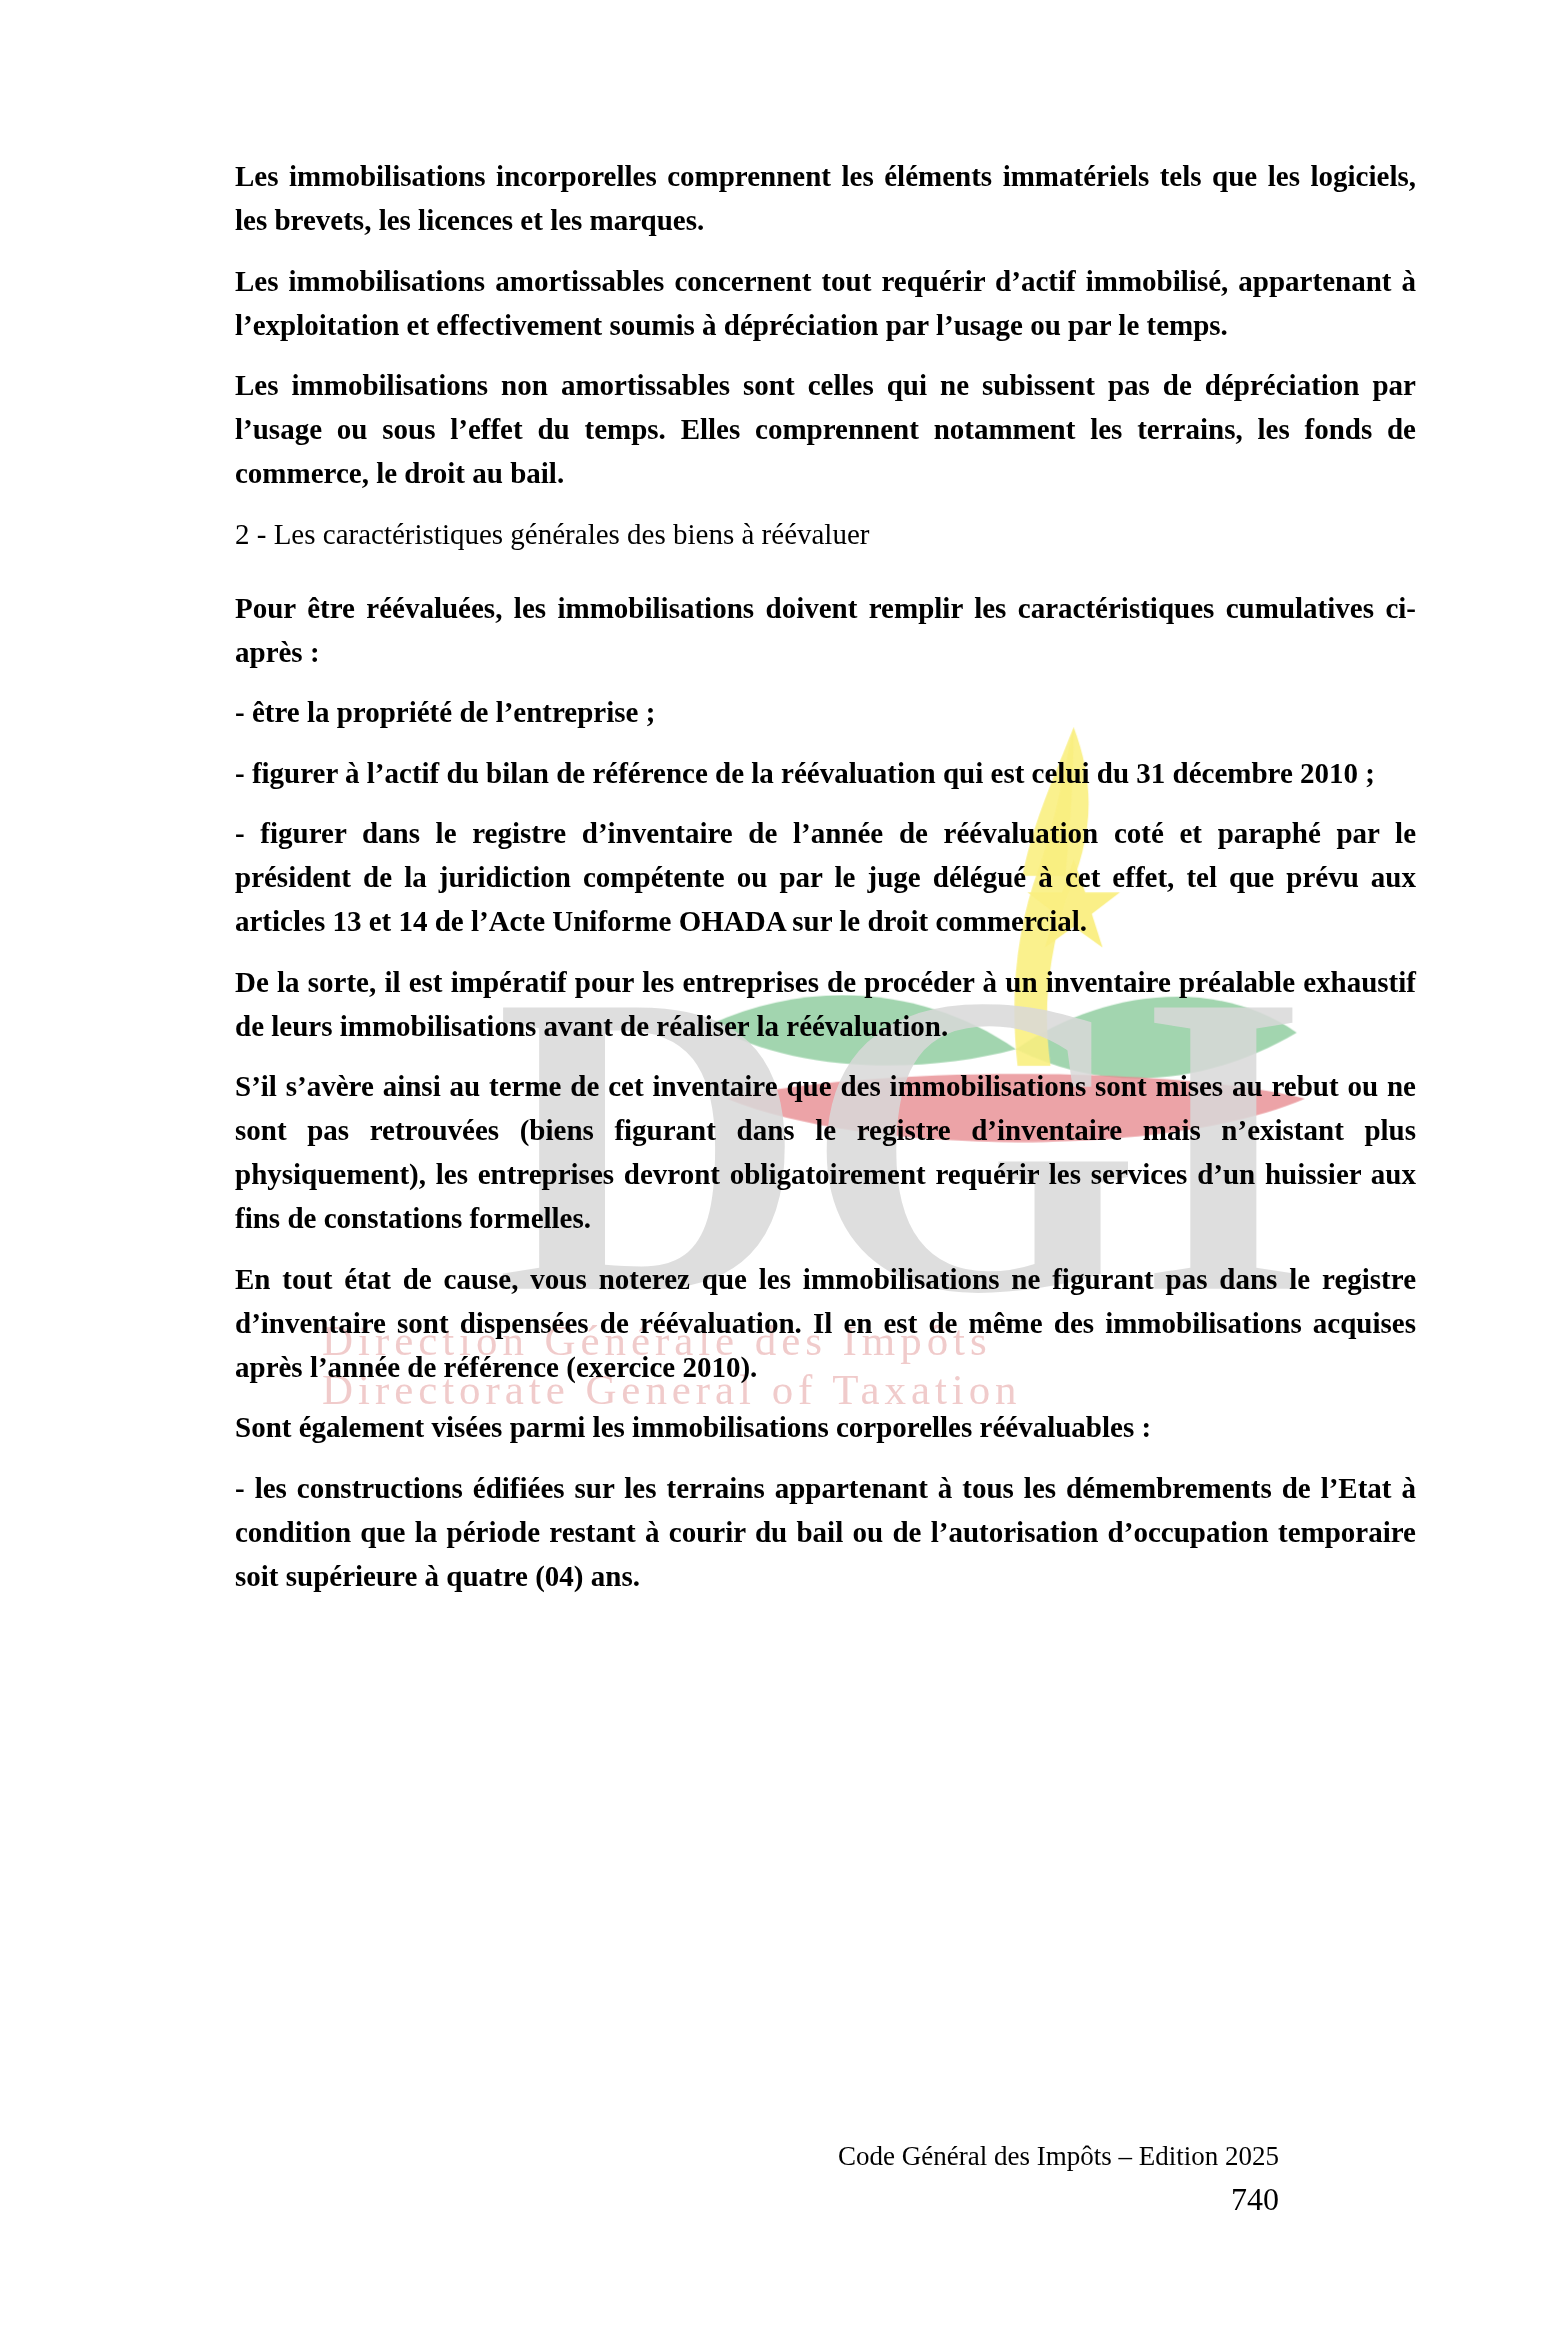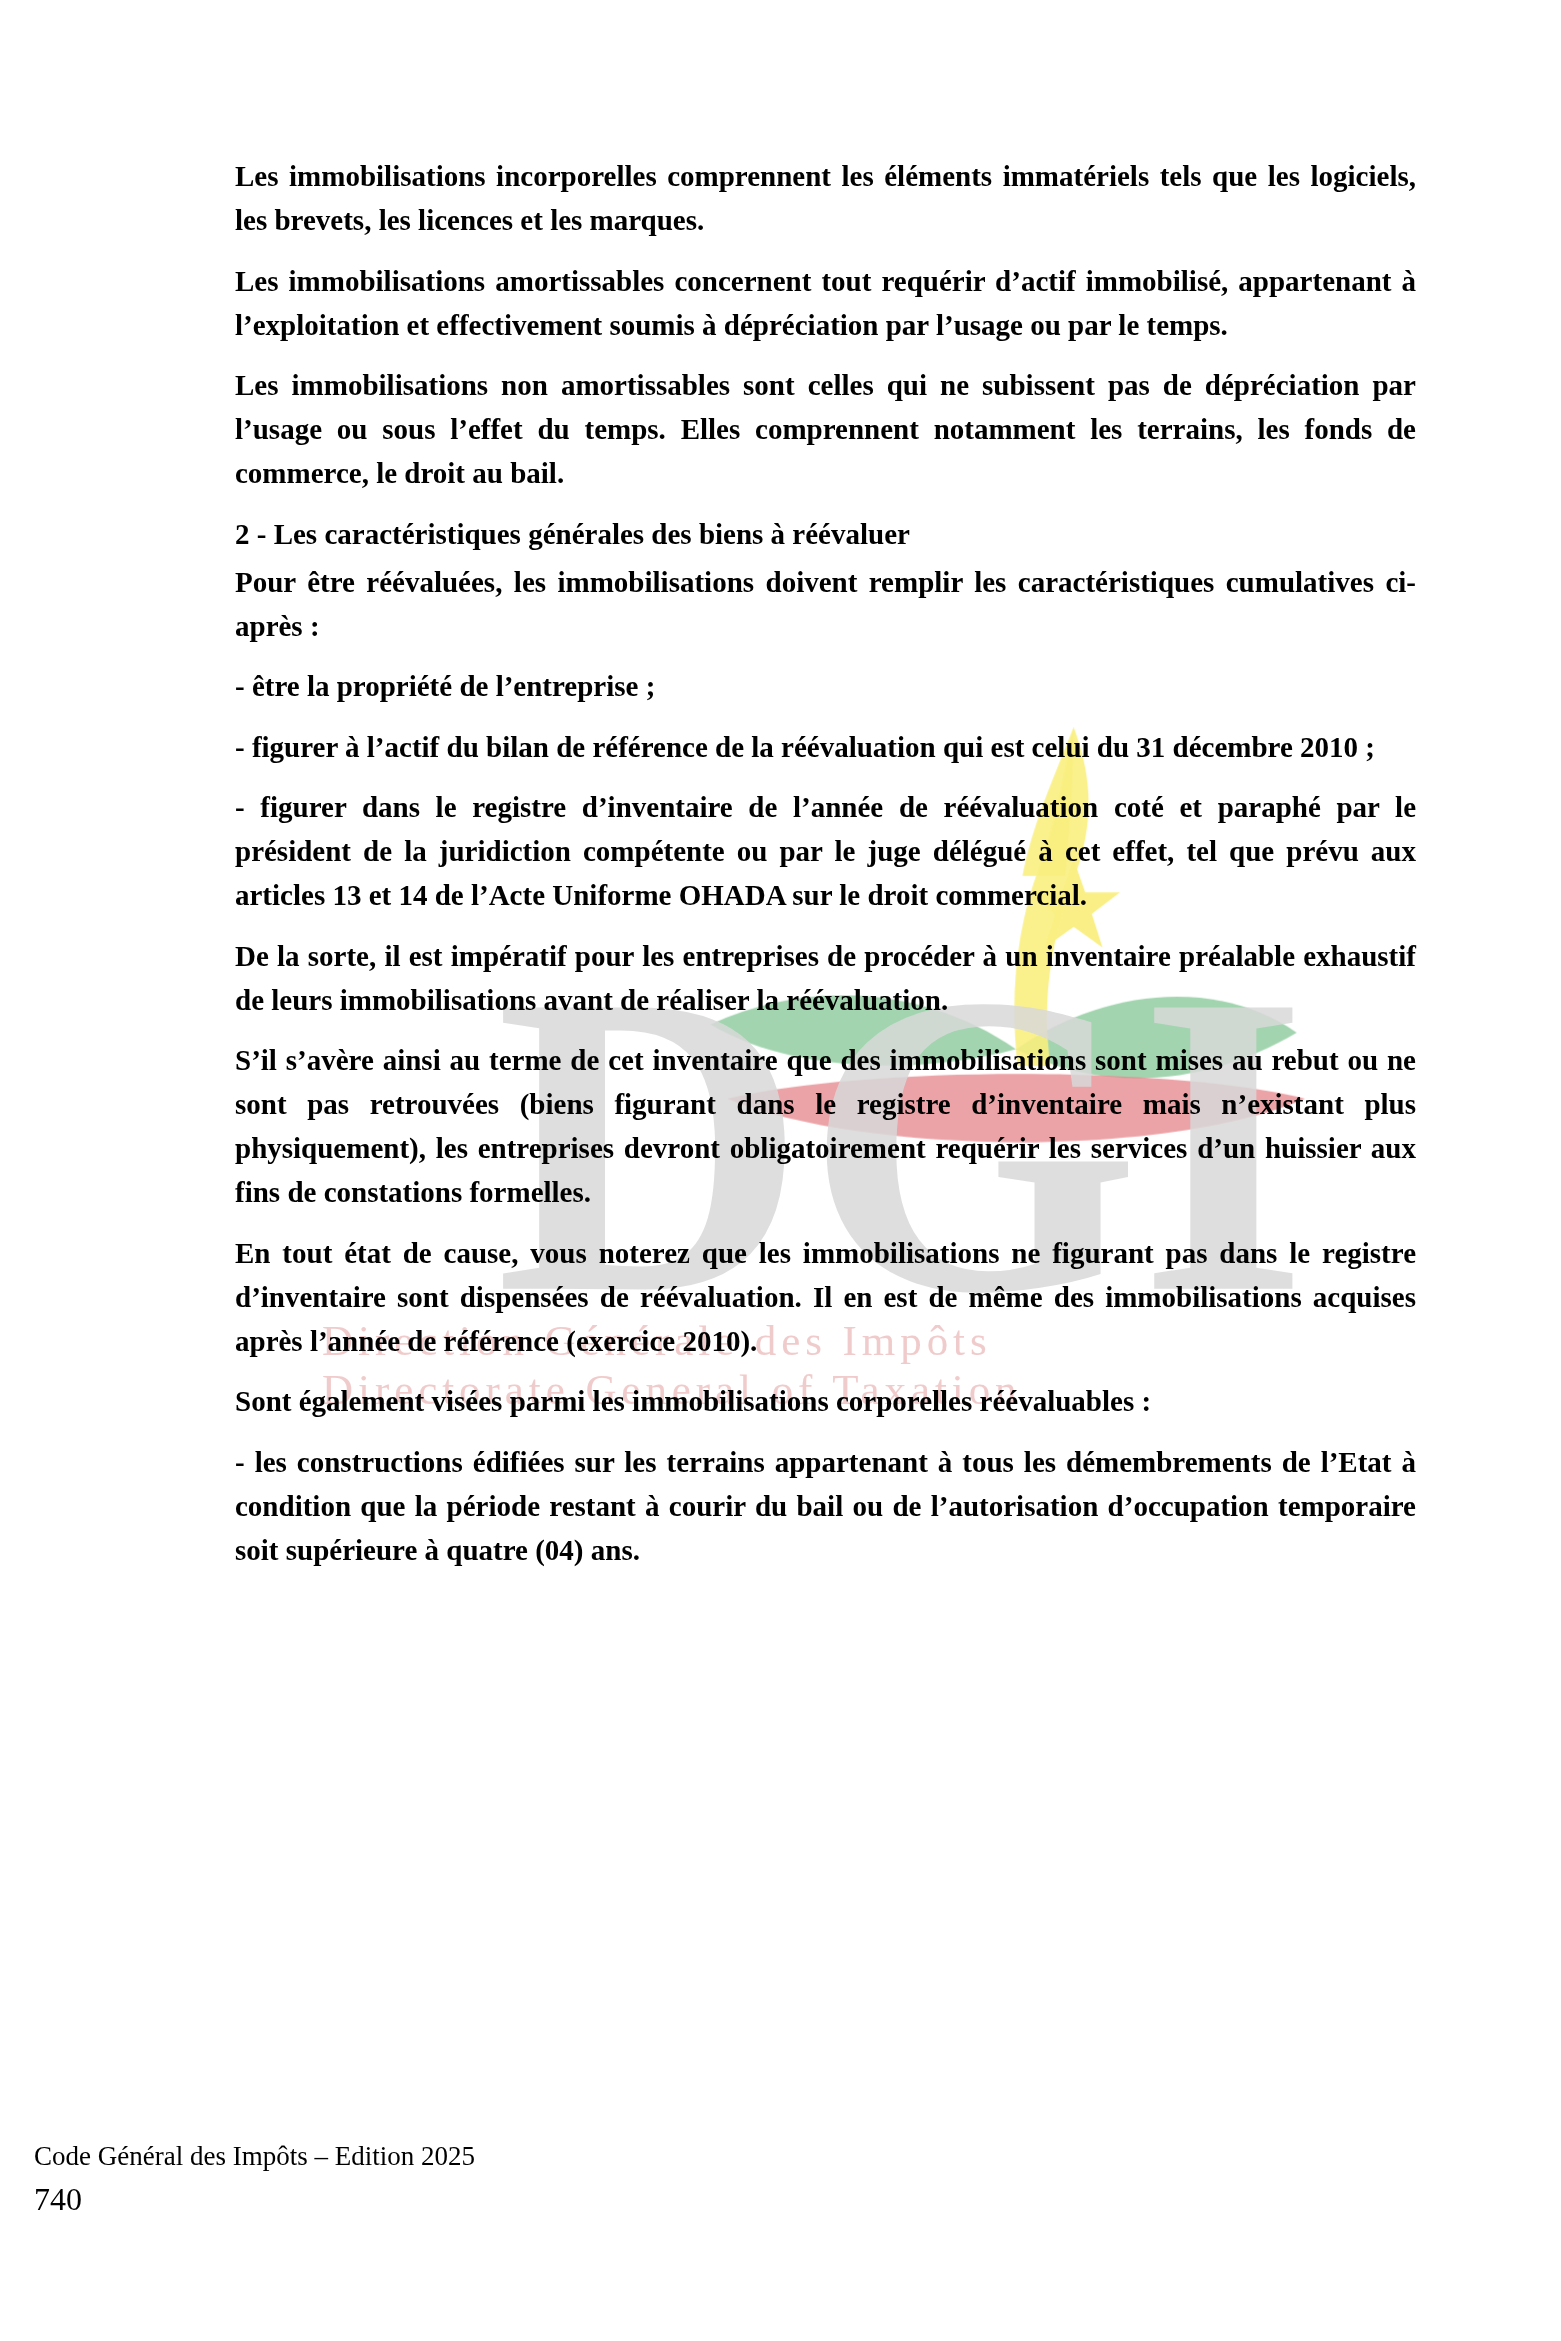--- a/index.html
+++ b/index.html
@@ -51,41 +51,40 @@
     text-align: justify;
     text-justify: inter-word;
     hyphens: none;
     font-weight: bold;
   }
   p.para.last-line-left {
     text-align-last: left;
   }
 
   h2.heading {
-    margin: 0 0 4px 0;
+    margin: 0 0 30px 0;
     font-size: 29px;
     line-height: 44px;
-    font-weight: bold;
+    font-weight: normal;
     text-align: left;
   }
 
   .indent-item {
     text-indent: 0;
   }
 
   
   .footer {
     position: absolute;
     left: 0;
     top: 2135px;
     width: 1279px;
-    text-align: left;
+    text-align: right;
     font-size: 27px;
     line-height: 43px;
-    padding-left: 34px;
   }
   .footer .page-num {
     font-size: 32px;
   }
 
   
   .wm-text {
     font-family: "Liberation Serif", serif;
     fill: #d9d9d9;
   }

